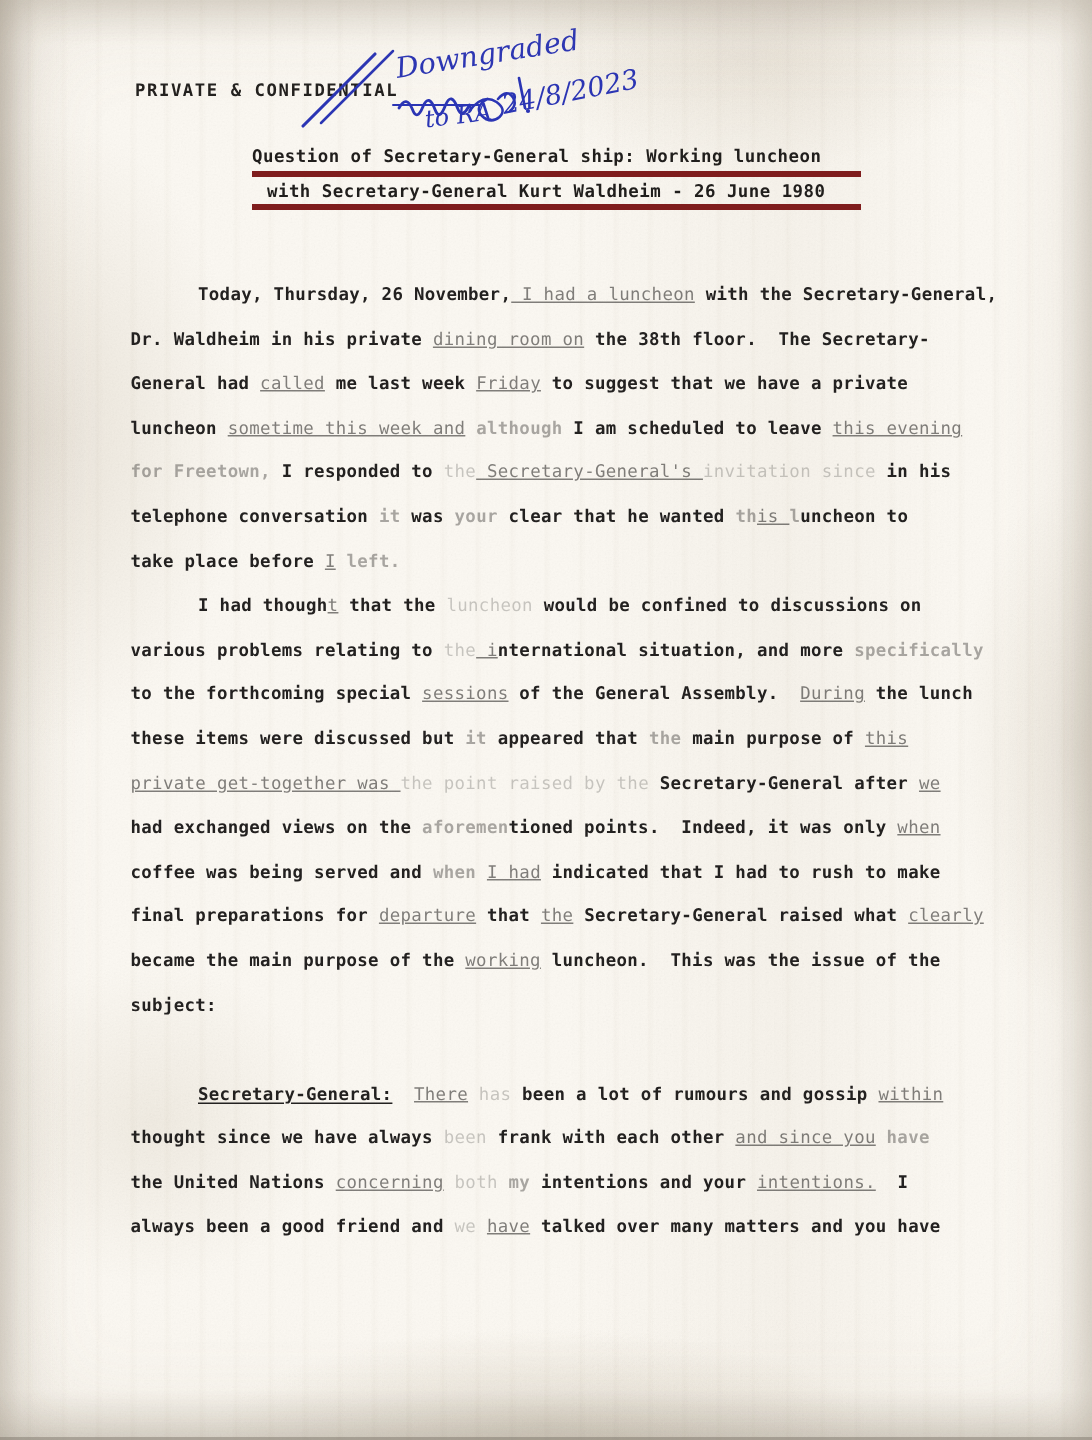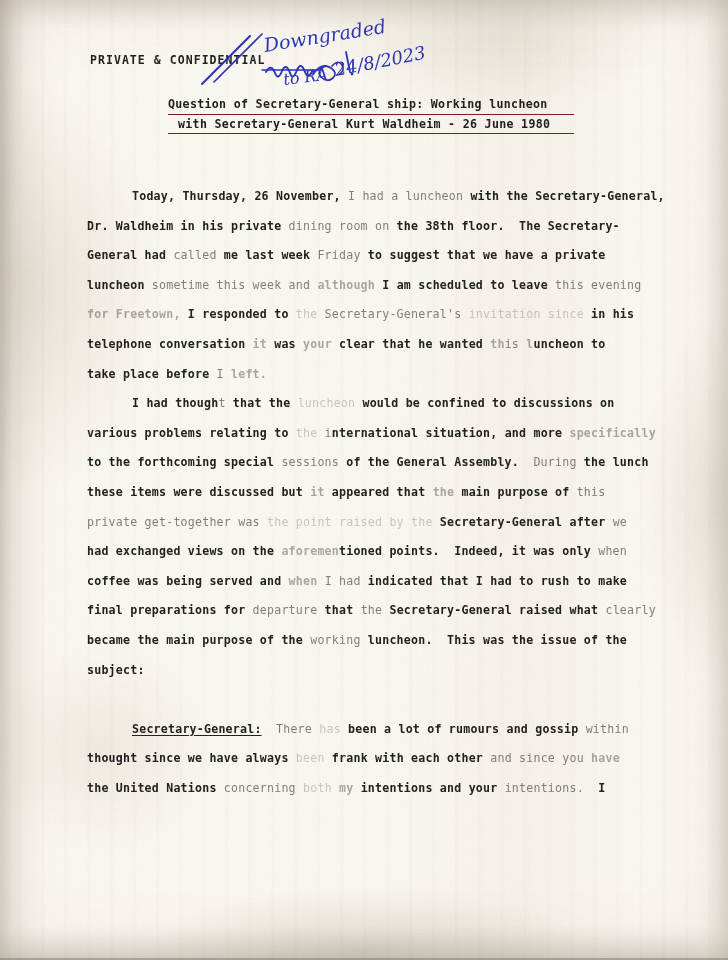--- a/index.html
+++ b/index.html
@@ -112,21 +112,21 @@
     width: 406px;
   }
 
   .title-line {
     font-size: 11.6px;
     letter-spacing: 0.32px;
     font-weight: 700;
     color: #201e1c;
     line-height: 16.5px;
     white-space: nowrap;
-    border-bottom: 1px solid #7f1d1d;
+    border-bottom: 4px solid #7f1d1d;
     padding-bottom: 1px;
     margin-bottom: 1px;
   }
   .title-line.second { padding-left: 10px; }
 
   .body {
     position: absolute;
     left: 87px;
     top: 182px;
     width: 576px;
@@ -138,21 +138,21 @@
   .tline {
     font-size: 11.6px;
     line-height: 29.6px;
     letter-spacing: 0.22px;
     white-space: pre;
     color: #232120;
     font-weight: 600;
   }
 
   
-  .fade1 { color: rgba(40,38,36,0.58); font-weight: 500; }
+  .fade1 { color: rgba(40,38,36,0.58); font-weight: 500; text-decoration: underline; }
   .fade2 { color: rgba(48,46,43,0.40); font-weight: 700; }
   .fade3 { color: rgba(56,54,50,0.26); font-weight: 400; }
 
   .u { text-decoration: underline; text-underline-offset: 2px; }
 
   .indent { display: inline-block; width: 45px; }
 
   
   .ink {
     position: absolute;
@@ -233,20 +233,21 @@
           <div class="tline"><span>became the main purpose of the </span><span class="fade1">working</span><span> luncheon.  This was the issue of the</span></div>
         </div>
         <div class="para">
           <div class="tline"><span>subject:</span></div>
         </div>
         <div class="tline">&nbsp;</div>
         <div class="para">
           <div class="tline"><span class="indent"></span><span class="u">Secretary-General:</span><span>  </span><span class="fade1">There</span><span> </span><span class="fade3">has</span><span> been a lot of rumours and gossip </span><span class="fade1">within</span></div>
           <div class="tline"><span>thought since we have always </span><span class="fade3">been</span><span> frank with each other </span><span class="fade1">and since you</span><span class="fade2"> have</span></div>
           <div class="tline"><span>the United Nations </span><span class="fade1">concerning</span><span> </span><span class="fade3">both</span><span> </span><span class="fade2">my</span><span> intentions and your </span><span class="fade1">intentions.</span><span>  I</span></div>
+          <div class="tline"><span>always been a good friend and </span><span class="fade3">we</span><span> </span><span class="fade1">have</span><span> talked over many matters and you have</span></div>
         </div>
       </div>
   </div>
 
   <svg class="ink" viewBox="0 0 728 960">
 
     <g stroke="#2b35b4" fill="none" stroke-linecap="round">
       <path d="M202 84 L250 36" stroke-width="2.1"></path>
       <path d="M214 82 L262 34" stroke-width="1.7"></path>
     </g>

